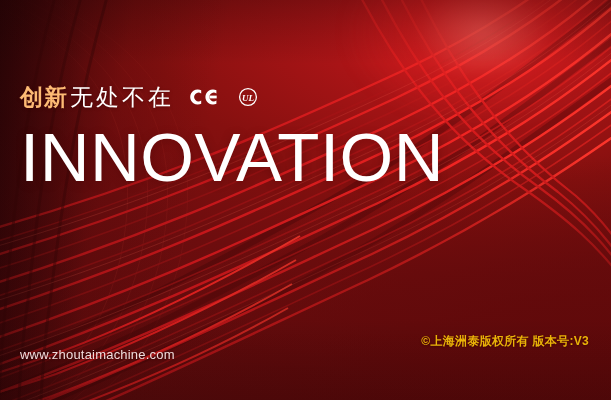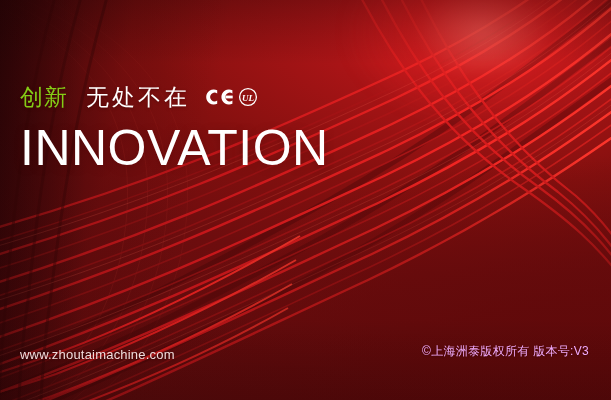--- a/index.html
+++ b/index.html
@@ -71,51 +71,51 @@
 
   .tagline-row {
     position: absolute;
     left: 20px;
     top: 82px;
     display: flex;
     align-items: center;
     height: 30px;
   }
   .tagline-strong {
-    color: #84cc16;
+    color: #fdba74;
     font-size: 23px;
-    font-weight: 400;
+    font-weight: 700;
     letter-spacing: 1px;
     line-height: 1;
     text-shadow: 0 1px 3px rgba(60,0,0,0.55);
   }
   .tagline-light {
     color: #ffffff;
     font-size: 23px;
     font-weight: 400;
     letter-spacing: 3px;
     line-height: 1;
-    margin-left: 18px;
+    margin-left: 2px;
     text-shadow: 0 1px 3px rgba(60,0,0,0.55);
   }
   .marks {
     display: flex;
     align-items: center;
     margin-left: 14px;
-    gap: 4px;
+    gap: 20px;
   }
   .mark-ce { display: block; }
   .mark-ul { display: block; }
 
   .headline {
     position: absolute;
     left: 20px;
     top: 124px;
     color: #ffffff;
-    font-size: 50px;
+    font-size: 69px;
     font-weight: 300;
     line-height: 0.98;
     letter-spacing: 0.5px;
     text-shadow: 0 2px 10px rgba(70,0,0,0.35);
     white-space: nowrap;
   }
   .headline-line { display: block; }
   .headline-line-2 { letter-spacing: 1px; }
 
   .footer-url {
@@ -123,24 +123,24 @@
     left: 20px;
     bottom: 38px;
     color: #f0dcdc;
     font-size: 13px;
     letter-spacing: 0.2px;
     text-shadow: 0 1px 2px rgba(50,0,0,0.6);
   }
   .footer-copy {
     position: absolute;
     right: 22px;
-    bottom: 40px;
-    color: #f0abfc;
+    bottom: 50px;
+    color: #eab308;
     font-size: 12px;
-    font-weight: 400;
+    font-weight: 700;
     letter-spacing: 0.3px;
     text-shadow: 0 1px 2px rgba(50,0,0,0.6);
   }
 </style>
 </head>
 <body>
 
 <div id="banner">
 
   <div class="bg-base"></div>

